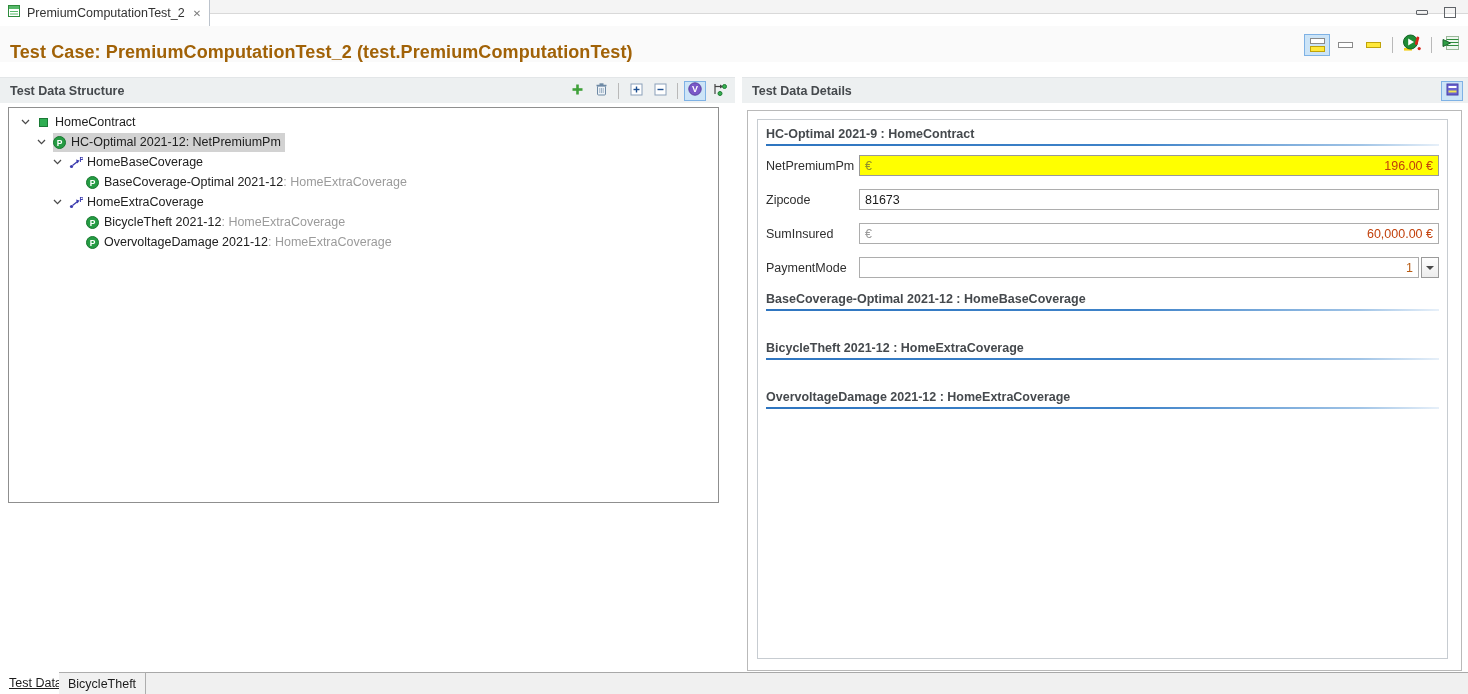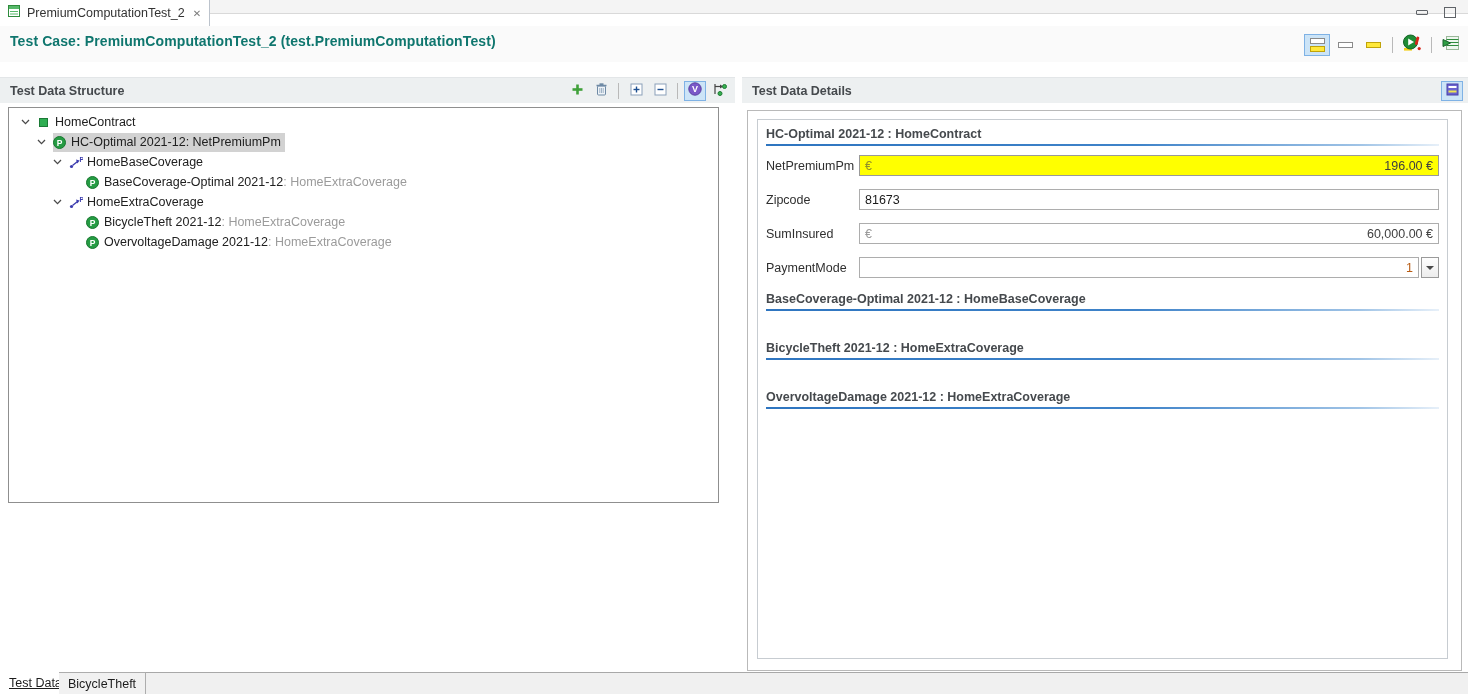--- a/index.html
+++ b/index.html
@@ -14,22 +14,22 @@
                 background:#fff; border-right:1px solid #bcc3cc;
                 display:flex; align-items:center; padding:0 8px 0 7px; }
   .editor-tab .tab-label { font-size:12.5px; color:#333; margin:0 8px 0 6px; }
   .tab-close { font-size:10px; color:#7a7a7a; cursor:pointer; }
   .win-controls { position:absolute; right:12px; top:7px; display:flex; gap:16px; align-items:center; }
   .min-glyph { width:12px; height:5px; border:1px solid #5f6368; border-radius:1px; }
   .max-glyph { width:12px; height:11px; border:1px solid #5f6368; }
 
   
   .page-header { position:absolute; top:26px; left:0; right:0; height:36px; background:#fafafa; }
-  .page-title { position:absolute; left:10px; top:7px; font-size:14px; font-weight:bold;
-                color:#0f766e; letter-spacing:.1px; }
+  .page-title { position:absolute; left:10px; top:16px; font-size:18px; font-weight:bold;
+                color:#a16207; letter-spacing:.1px; }
   .header-toolbar { position:absolute; right:4px; top:8px; display:flex; align-items:center; gap:2px; }
   .tbtn { width:26px; height:22px; display:flex; align-items:center; justify-content:center;
           flex-direction:column; border:1px solid transparent; background:transparent; cursor:pointer; }
   .tbtn.on { background:#cce4f7; border-color:#7fb2e5; }
   .tsep { width:1px; height:16px; background:#b9b9b9; margin:0 4px; }
   .bar-rect { width:15px; height:6px; }
   .bar-white { background:#fff; border:1px solid #8a8a8a; }
   .bar-yellow { background:#ffe83a; border:1px solid #c0a30a; }
   .stack-gap { margin-top:2px; }
 
@@ -66,21 +66,21 @@
   .section-rule { height:2px; margin-top:2px;
                   background:linear-gradient(to right,#2e75c0 0%,#3f83c9 55%,#9fc3e6 88%,#e7f0f9 100%); }
   .fields { margin-top:7px; }
   .frow { display:flex; align-items:center; height:25px; margin-bottom:9px;justify-content:flex-end; }
   .flabel { width:93px; flex:none; font-size:12.5px; color:#2f2f2f; }
   .fctl { flex:1; height:21px; border:1px solid #adadad; background:#fff; position:relative;
           font-size:12.5px; }
   .fctl.yellow { background:#ffff00; border-color:#999; }
   .fprefix { position:absolute; left:5px; top:3px; color:#9a9a9a; }
   .fctl.yellow .fprefix { color:#8f8f2a; }
-  .fval-r { position:absolute; right:5px; top:3px; color:#404040; }
+  .fval-r { position:absolute; right:5px; top:3px; color:#c2410c; }
   .fval-l { position:absolute; left:5px; top:3px; color:#1a1a1a; }
   .combo { flex:1; display:flex; gap:2px; height:21px; }
   .combo-text { flex:1; border:1px solid #adadad; background:#fff; position:relative; font-size:12.5px; }
   .combo-text .fval-r { color:#b85c14; }
   .combo-btn { width:18px; height:21px; border:1px solid #9a9a9a;
                background:linear-gradient(#fefefe,#ededed); display:flex;
                align-items:center; justify-content:center; cursor:pointer; }
   .combo-arrow { width:0; height:0; border-left:4px solid transparent; border-right:4px solid transparent;
                  border-top:4px solid #4a4a4a; }
   .section.empty { margin-top:12px; }
@@ -344,21 +344,21 @@
       </div>
 
     </div>
   </div>
 
   <div class="details-outer">
     <div class="details-inner">
       <div class="details-content">
 
         <div class="section">
-          <div class="section-title">HC-Optimal 2021-12 : HomeContract</div>
+          <div class="section-title">HC-Optimal 2021-9 : HomeContract</div>
           <div class="section-rule"></div>
           <div class="fields">
             <div class="frow">
               <span class="flabel">NetPremiumPm</span>
               <div class="fctl yellow">
                 <span class="fprefix">€</span>
                 <span class="fval-r">196.00 €</span>
               </div>
             </div>
             <div class="frow">

